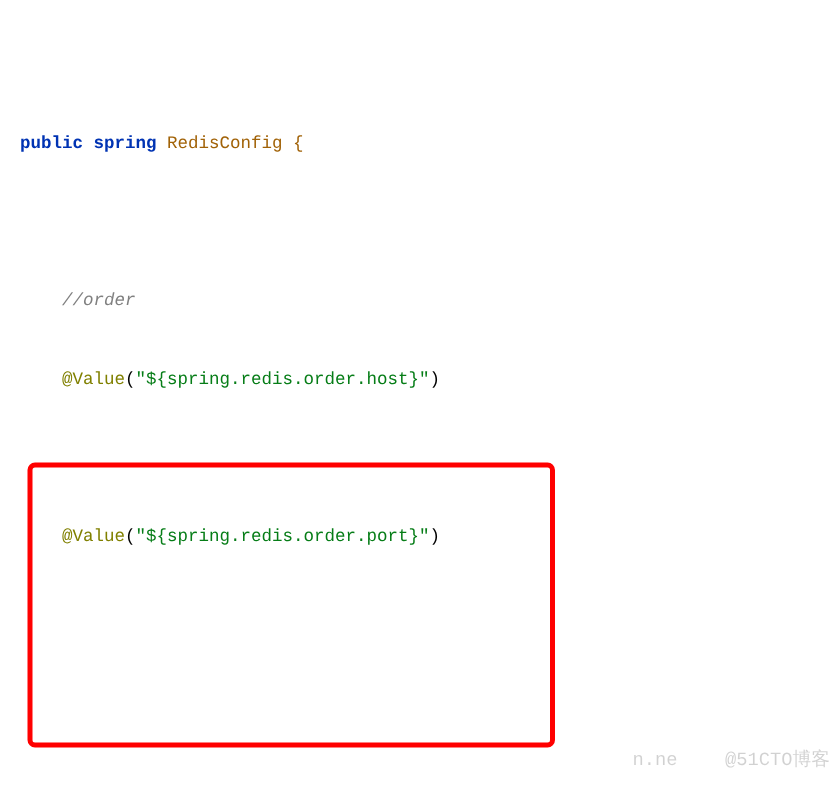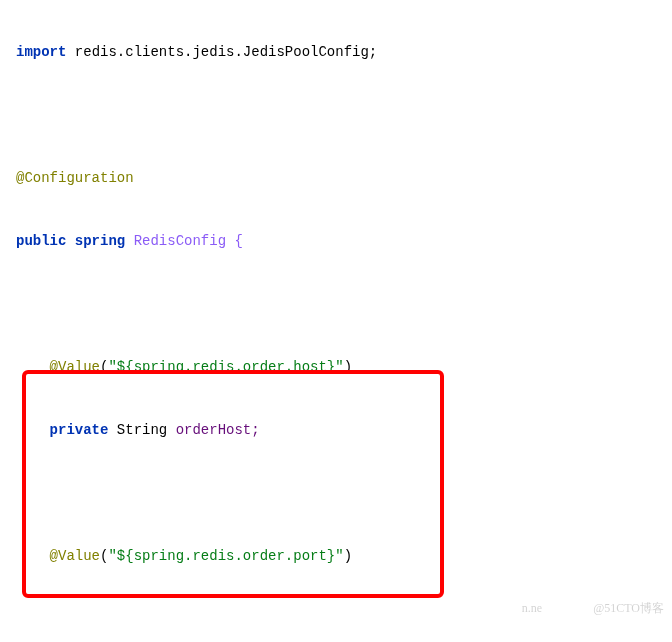--- a/index.html
+++ b/index.html
@@ -31,52 +31,50 @@
     padding-left: 6px;
   }
   .line {
     height: 21px;
   }
   .kw { color: #0033b3; font-weight: bold; }
   .anno { color: #808000; }
   .str { color: #067d17; }
   .var { color: #660e7a; }
   .type { color: #000; }
-  .clsname { color: #8b5cf6; }
+  .clsname { color: #a16207; }
   .comment { color: #808080; font-style: italic; }
   .red-box {
     position: absolute;
     border: 4px solid #ff0000;
     border-radius: 6px;
     pointer-events: none;
     z-index: 5;
   }
   .watermark {
     position: absolute;
     right: 8px;
-    font-size: 12px;
+    font-size: 15px;
     color: rgba(0,0,0,0.18);
     z-index: 6;
-    font-family: Liberation Serif, serif;
+    font-family: Liberation Mono, monospace;
   }
 </style>
 </head>
 <body>
 
 <div class="editor">
   <div class="gutter">
   </div>
   <div class="code">
-    <div class="line"><span class="kw">import</span><span> redis.clients.jedis.JedisPoolConfig;</span></div>
     <div class="line"></div>
-    <div class="line"><span class="anno">@Configuration</span></div>
     <div class="line"><span class="kw">public spring </span><span class="clsname">RedisConfig {</span></div>
     <div class="line"></div>
+    <div class="line">    <span class="comment">//order</span></div>
     <div class="line">    <span class="anno">@Value</span><span>(</span><span class="str">"${spring.redis.order.host}"</span><span>)</span></div>
-    <div class="line">    <span class="kw">private </span><span class="type">String </span><span class="var">orderHost;</span></div>
     <div class="line"></div>
     <div class="line">    <span class="anno">@Value</span><span>(</span><span class="str">"${spring.redis.order.port}"</span><span>)</span></div>
     
     
     
     
     
     
     
     

